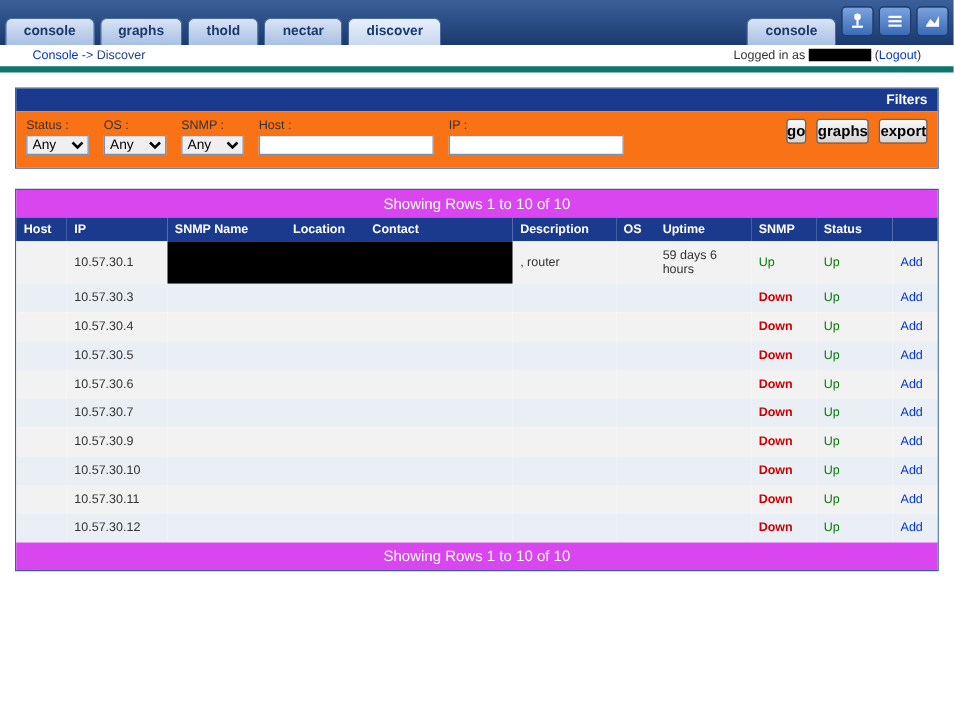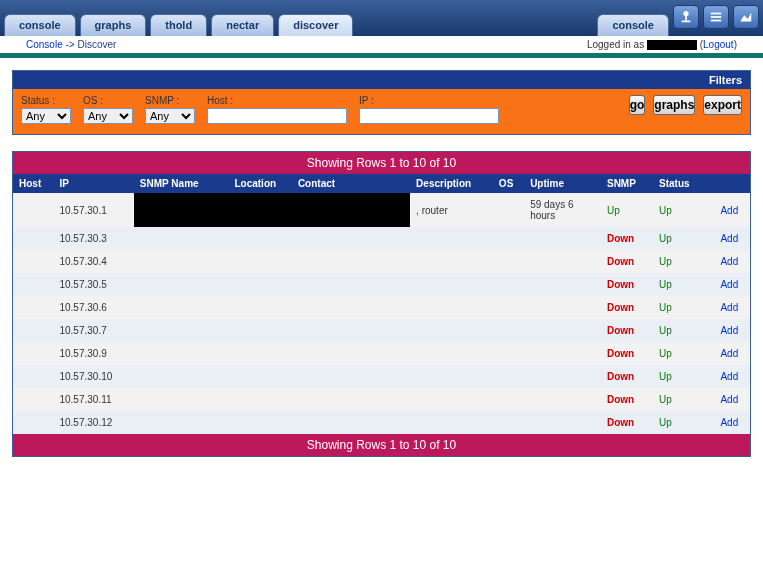--- a/index.html
+++ b/index.html
@@ -112,21 +112,21 @@
       font-size: 12px;
       font-weight: bold;
       cursor: pointer;
       font-family:inherit;
     }
     .results {
       margin-top: 16px;
       border: 1px solid #3b5f99;
     }
     .rows-banner {
-      background: #be185d;
+      background: #d946ef;
       color: #fff;
       text-align: center;
       font-size: 12px;
       padding: 4px 0;
     }
     table {
       width: 100%;
       border-collapse: collapse;
       font-size: 10px;
     }

